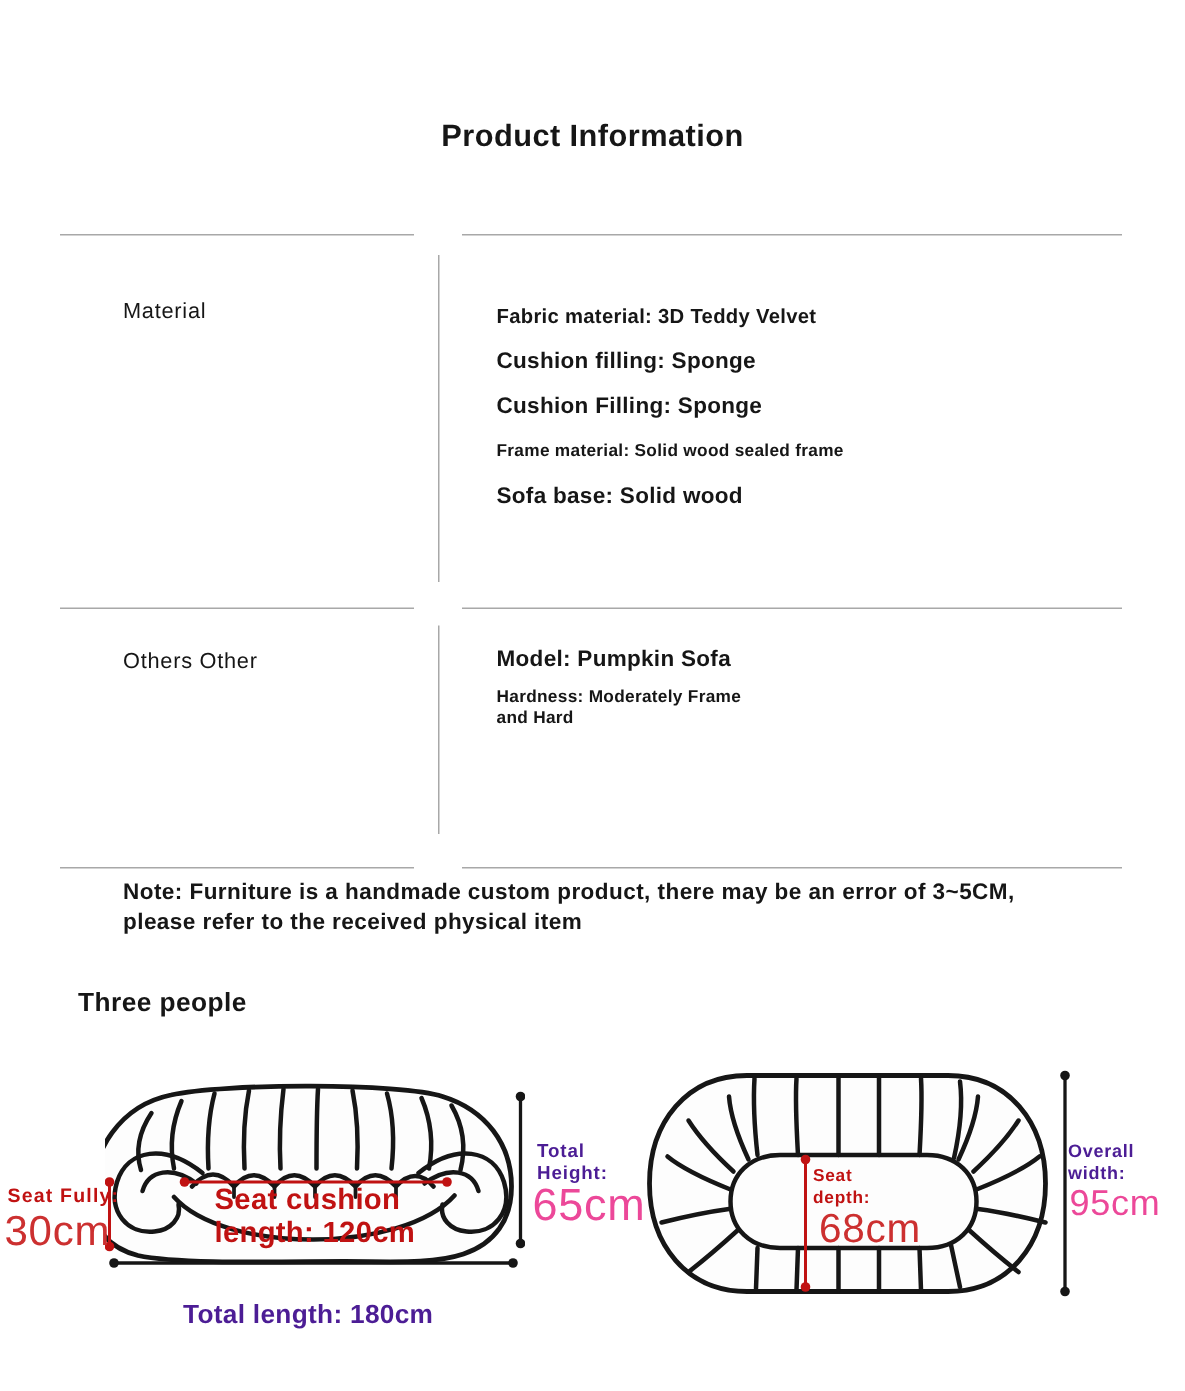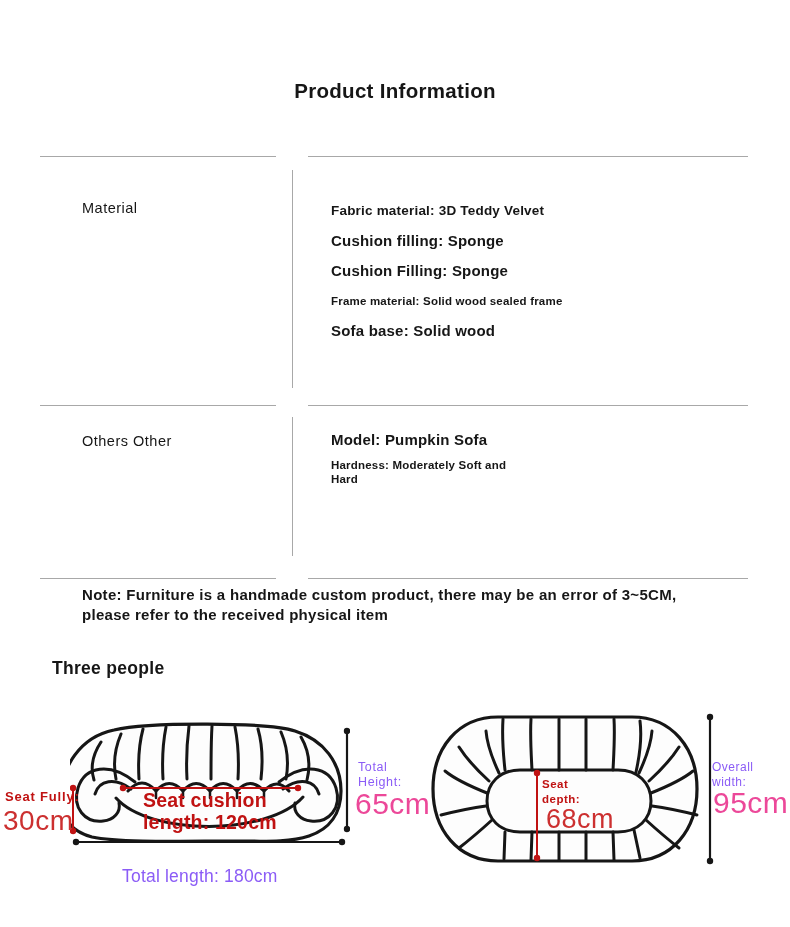--- a/index.html
+++ b/index.html
@@ -10,21 +10,21 @@
   .vline{position:absolute;width:1px;background:#a8a8a8;}
   .page-title{left:0;top:79px;width:100%;text-align:center;font-size:20.5px;font-weight:bold;letter-spacing:.3px;margin:0;}
   .row-label{font-size:14.5px;font-weight:normal;letter-spacing:.5px;}
   .cell p{margin:0;font-weight:bold;letter-spacing:.2px;}
   .spec-md{font-size:13.5px;line-height:16px;margin-bottom:13px !important;}
   .spec-lg{font-size:15px;line-height:18px;}
   .spec-sm{font-size:11.5px;line-height:13.5px;}
   .note{left:82px;top:585px;width:640px;font-size:15px;font-weight:bold;line-height:19.5px;letter-spacing:.3px;margin:0;}
   .section-heading{left:52px;top:658px;font-size:17.5px;font-weight:bold;letter-spacing:.3px;margin:0;}
   .dim-label-red{color:#c01212;font-weight:bold;}
-  .dim-label-black{color:#8b5cf6;font-weight:normal;}
+  .dim-label-black{color:#4c1d95;font-weight:bold;}
   .dim-value-red{color:#cc3030;}
   .dim-value-gray{color:#ec4899;}
   .big-val{font-size:28px;line-height:30px;letter-spacing:.5px;}
   svg{display:block;}
 </style>
 </head>
 <body>
 
 <div class="canvas">
 
@@ -44,21 +44,21 @@
     <p class="spec-md">Fabric material: 3D Teddy Velvet</p>
     <p class="spec-lg" style="margin-bottom:12px">Cushion filling: Sponge</p>
     <p class="spec-lg" style="margin-bottom:15px">Cushion Filling: Sponge</p>
     <p class="spec-sm" style="margin-bottom:13px">Frame material: Solid wood sealed frame</p>
     <p class="spec-lg">Sofa base: Solid wood</p>
   </div>
 
   <div class="abs row-label" style="left:82px;top:433px">Others Other</div>
   <div class="abs cell" style="left:331px;top:431px;width:420px">
     <p class="spec-lg" style="margin-bottom:10px">Model: Pumpkin Sofa</p>
-    <p class="spec-sm" style="max-width:180px;margin-bottom:3px">Hardness: Moderately Soft and Hard</p>
+    <p class="spec-sm" style="max-width:180px;margin-bottom:3px">Hardness: Moderately Frame and Hard</p>
   </div>
 
   <p class="abs note">Note: Furniture is a handmade custom product, there may be an error of 3~5CM, please refer to the received physical item</p>
 
   <h2 class="abs section-heading">Three people</h2>
 
   <div class="abs" style="left:70px;top:720px;width:280px;height:128px">
     <svg width="280" height="128" viewBox="70 720 280 128">
       <g fill="none" stroke="#161616" stroke-width="3.2" stroke-linecap="round" stroke-linejoin="round">
         <path fill="#fdfdfd" d="M 92 837 C 72 832 61 818 61 799 C 61 767 80 737 114 730 C 148 722 268 722 295 731 C 324 740 341 763 341 791 C 341 813 330 829 309 836 C 288 843 260 841 230 841 C 190 841 120 843 92 837 Z"></path>
@@ -168,15 +168,15 @@
         <line x1="710" y1="717" x2="710" y2="861"></line>
         <circle cx="710" cy="717" r="3.2" fill="#161616" stroke="none"></circle>
         <circle cx="710" cy="861" r="3.2" fill="#161616" stroke="none"></circle>
       </g>
     </svg>
   </div>
 
   <div class="abs dim-label-red" style="left:542px;top:777px;width:50px;font-size:11.5px;line-height:14.5px;letter-spacing:.5px">Seat depth:</div>
   <div class="abs dim-value-red big-val" style="left:546px;top:804px;font-size:27px">68cm</div>
   <div class="abs dim-label-black" style="left:712px;top:760px;width:60px;font-size:12px;line-height:15px;letter-spacing:.5px">Overall width:</div>
-  <div class="abs dim-value-gray big-val" style="left:713px;top:788px;font-size:30px">95cm</div>
+  <div class="abs dim-value-gray big-val" style="left:713px;top:788px;font-size:24px">95cm</div>
 
 </div>
 
 </body></html>

